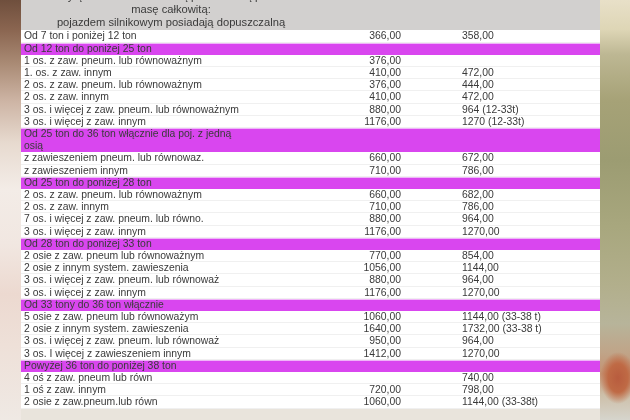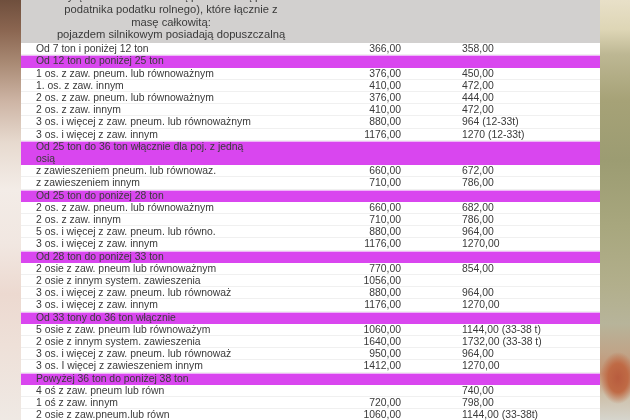--- a/index.html
+++ b/index.html
@@ -40,55 +40,53 @@
     grid-template-columns:276px 104px 61px 138px;
     align-items:end;
     box-shadow:inset 0 -1px 0 rgba(110,110,110,0.10);
     background:#ffffff;
   }
   .row.section {
     background:#d946ef;
     box-shadow:inset 0 1px 0 rgba(255,255,255,0.6);
   }
   .cell { font-size:10.4px; line-height:12.2px; color:#3a3a3a; }
-  .cell.label { padding-left:15px; white-space:pre-wrap; }
+  .cell.label { padding-left:3px; white-space:pre-wrap; }
   .cell.v1 { text-align:right; white-space:nowrap; }
   .cell.v2 { grid-column:4; white-space:nowrap; }
 </style>
 </head>
 <body>
 
 <div class="stage">
   <div class="bg-left"></div>
   <div class="bg-right"></div>
 
   <div class="table">
     <div class="thead">
       <div class="thead-text">
         <div>wyłącznie z dział. rolniczą prowadzoną przez</div>
-        <div>podatnika podatku rolnego), które łącznie z</div>
         <div>masę całkowitą:</div>
         <div>pojazdem silnikowym posiadają dopuszczalną</div>
       </div>
     </div>
     <div class="tbody" id="table-body">
         <div class="row">
     <div class="cell label">Od 7 ton i poniżej 12 ton</div>
     <div class="cell v1">366,00</div>
     <div class="cell v2">358,00</div>
   </div>
         <div class="row section">
     <div class="cell label">Od 12 ton do poniżej 25 ton</div>
     <div class="cell v1"></div>
     <div class="cell v2"></div>
   </div>
         <div class="row">
     <div class="cell label">1 os. z zaw. pneum. lub równoważnym</div>
     <div class="cell v1">376,00</div>
-    <div class="cell v2">450,00</div>
   </div>
         <div class="row">
     <div class="cell label">1. os. z zaw. innym</div>
     <div class="cell v1">410,00</div>
     <div class="cell v2">472,00</div>
   </div>
         <div class="row">
     <div class="cell label">2 os. z zaw. pneum. lub równoważnym</div>
     <div class="cell v1">376,00</div>
     <div class="cell v2">444,00</div>
@@ -133,21 +131,21 @@
     <div class="cell label">2 os. z zaw. pneum. lub równoważnym</div>
     <div class="cell v1">660,00</div>
     <div class="cell v2">682,00</div>
   </div>
         <div class="row">
     <div class="cell label">2 os. z zaw. innym</div>
     <div class="cell v1">710,00</div>
     <div class="cell v2">786,00</div>
   </div>
         <div class="row">
-    <div class="cell label">5 os. i więcej z zaw. pneum. lub równo.</div>
+    <div class="cell label">7 os. i więcej z zaw. pneum. lub równo.</div>
     <div class="cell v1">880,00</div>
     <div class="cell v2">964,00</div>
   </div>
         <div class="row">
     <div class="cell label">3 os. i więcej z zaw. innym</div>
     <div class="cell v1">1176,00</div>
     <div class="cell v2">1270,00</div>
   </div>
         <div class="row section">
     <div class="cell label">Od 28 ton do poniżej 33 ton</div>
@@ -155,20 +153,21 @@
     <div class="cell v2"></div>
   </div>
         <div class="row">
     <div class="cell label">2 osie z zaw. pneum lub równoważnym</div>
     <div class="cell v1">770,00</div>
     <div class="cell v2">854,00</div>
   </div>
         <div class="row">
     <div class="cell label">2 osie z innym system. zawieszenia</div>
     <div class="cell v1">1056,00</div>
+    <div class="cell v2">1144,00</div>
   </div>
         <div class="row">
     <div class="cell label">3 os. i więcej z zaw. pneum. lub równoważ</div>
     <div class="cell v1">880,00</div>
     <div class="cell v2">964,00</div>
   </div>
         <div class="row">
     <div class="cell label">3 os. i więcej z zaw. innym</div>
     <div class="cell v1">1176,00</div>
     <div class="cell v2">1270,00</div>

